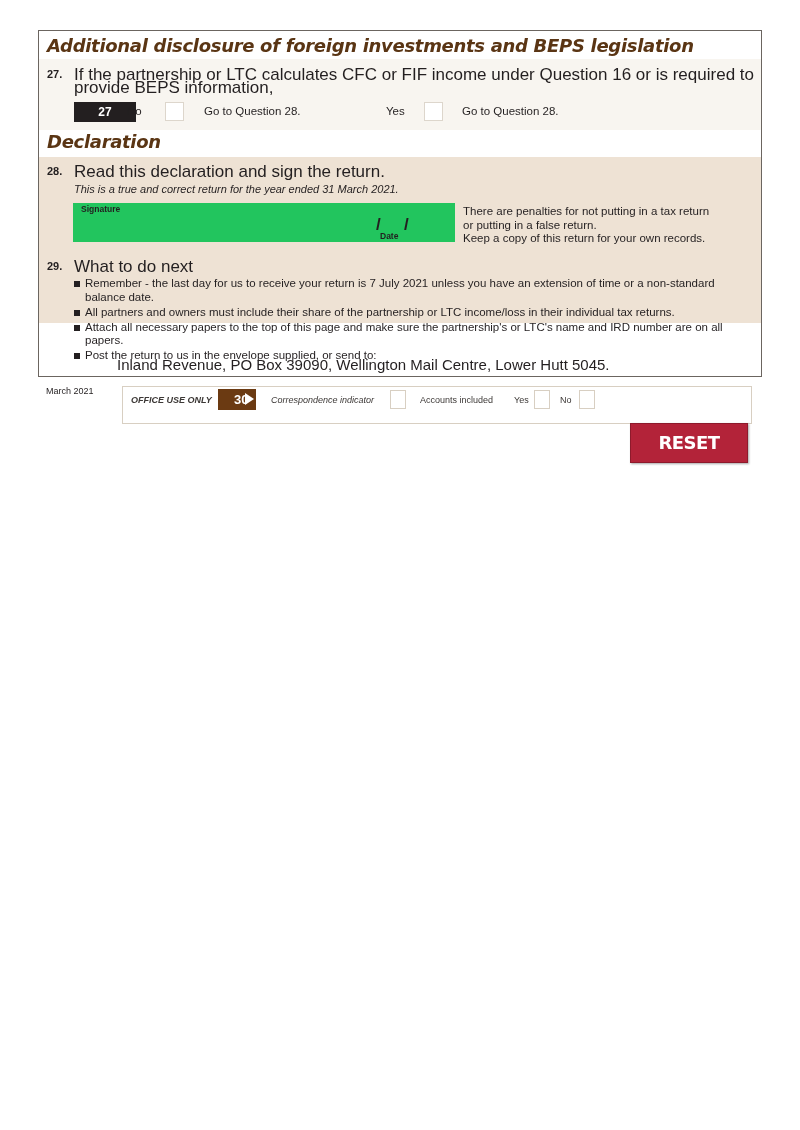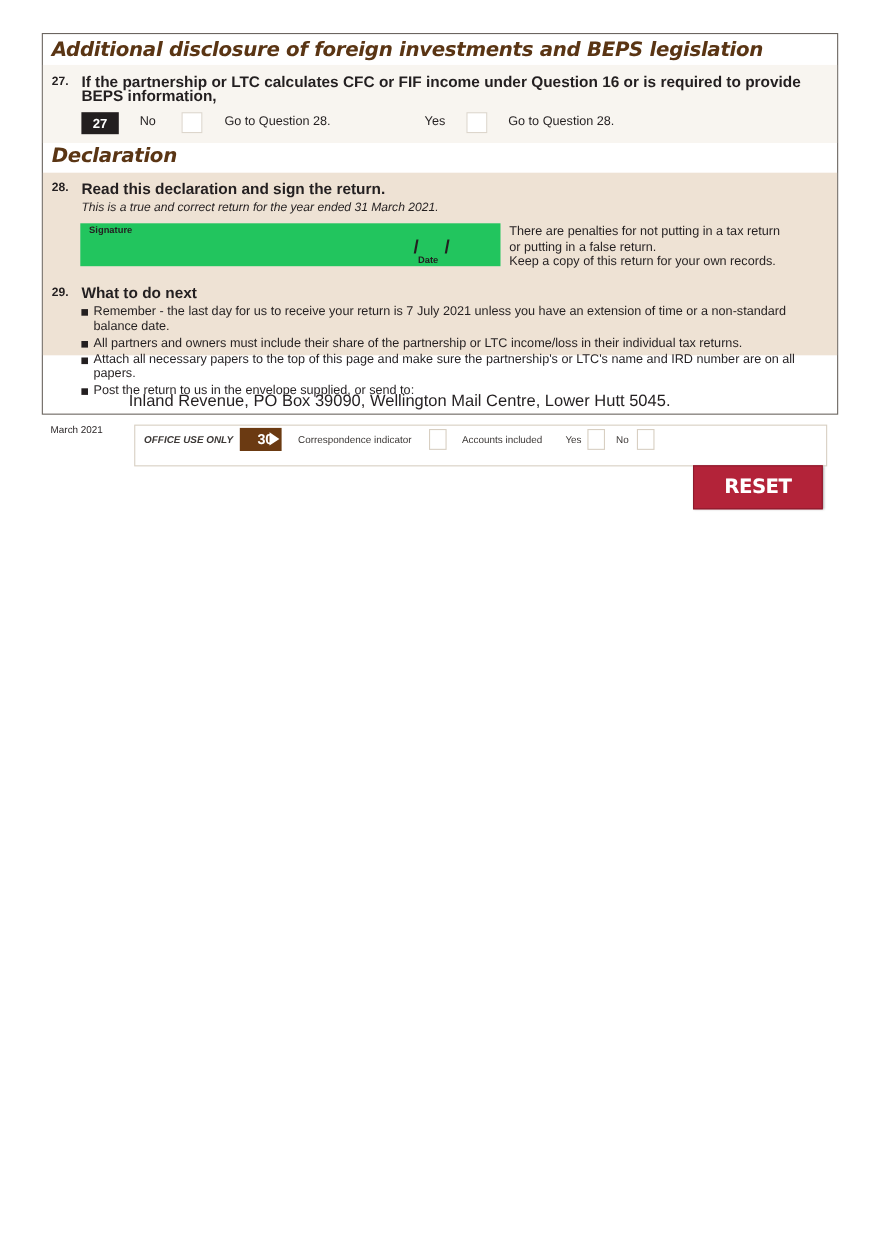--- a/index.html
+++ b/index.html
@@ -34,22 +34,22 @@
       width: 100%; height: 71px;
       background: #f8f5f0;
     }
     .q-num {
       position: absolute;
       font-weight: bold;
       font-size: 11px;
     }
     .q-text {
       position: absolute;
-      font-weight: bold;
-      font-size: 14px;
+      font-weight: normal;
+      font-size: 17px;
       line-height: 13px;
     }
     .tag-box {
       position: absolute;
       background: #231f20;
       color: #ffffff;
       font-weight: bold;
       font-size: 12px;
       text-align: center;
       line-height: 20px;
@@ -207,21 +207,21 @@
 <body>
 
 <div class="form-frame">
 
   <div class="section-heading" id="heading-foreign">Additional disclosure of foreign investments and BEPS legislation</div>
 
   <div class="q27-band">
     <span class="q-num" style="left:8px; top:9px;">27.</span>
     <span class="q-text" style="left:35px; top:9px;">If the partnership or LTC calculates CFC or FIF income under Question 16 or is required to provide BEPS information,</span>
 
-    <div class="tag-box" style="left:35px; top:43px; width:34px; height:20px;">27</div>
+    <div class="tag-box" style="left:35px; top:43px; width:62px; height:20px;">27</div>
 
     <span class="plain-label" style="left:88px; top:46px;">No</span>
     <div class="tick-box" style="left:126px; top:43px;"></div>
     <span class="plain-label" style="left:165px; top:46px;">Go to Question 28.</span>
 
     <span class="plain-label" style="left:347px; top:46px;">Yes</span>
     <div class="tick-box" style="left:385px; top:43px;"></div>
     <span class="plain-label" style="left:423px; top:46px;">Go to Question 28.</span>
   </div>
 
@@ -260,21 +260,21 @@
 </div>
 
 <span class="footer-date">March 2021</span>
 
 <div class="office-bar">
   <span class="office-label">OFFICE USE ONLY</span>
   <div class="office-tag">
     <span>30</span>
     <span class="arrow"></span>
   </div>
-  <span class="office-text" style="left:148px;">Correspondence indicator</span>
+  <span class="office-text" style="left:148px;font-style:italic;">Correspondence indicator</span>
   <div class="office-box" style="left:267px;"></div>
   <span class="office-text" style="left:297px;">Accounts included</span>
   <span class="office-text" style="left:391px;">Yes</span>
   <div class="office-box" style="left:411px;"></div>
   <span class="office-text" style="left:437px;">No</span>
   <div class="office-box" style="left:456px;"></div>
 </div>
 
 <div class="reset-button">RESET FORM</div>
 

